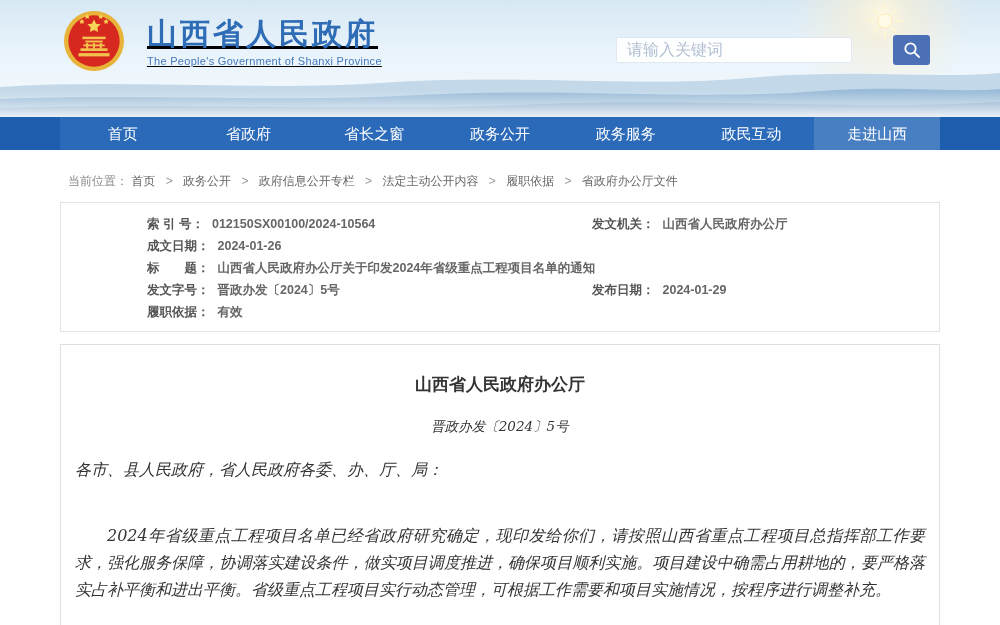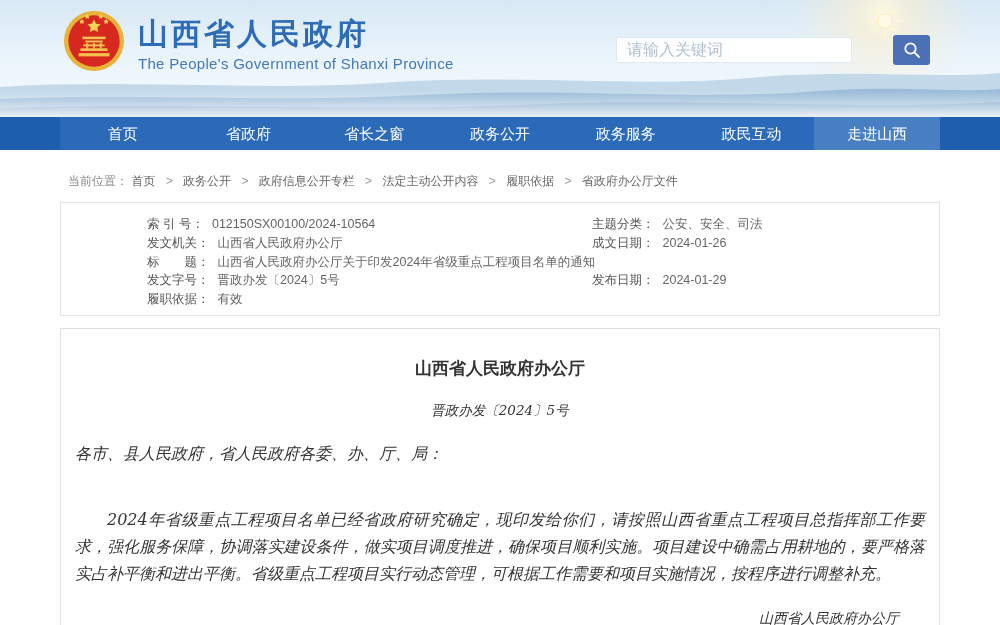--- a/index.html
+++ b/index.html
@@ -14,23 +14,23 @@
   
   .banner{position:relative; height:117px; overflow:hidden;
     background:
       radial-gradient(circle at 882px 14px, rgba(255,248,225,.95) 0, rgba(255,240,205,.55) 26px, rgba(255,240,205,0) 90px),
       linear-gradient(180deg,#d7e8f4 0%,#e7f2fa 40%,#f8fcfe 100%);}
   .banner svg.mountains{position:absolute; left:0; bottom:0; width:1000px; height:70px; display:block;}
   .fog{position:absolute; left:0; right:0; bottom:0; height:26px;
     background:linear-gradient(180deg, rgba(255,255,255,0), rgba(255,255,255,.85));}
   .sun{position:absolute; left:868px; top:4px;}
   .logo-wrap{position:absolute; left:63px; top:10px; display:flex; align-items:flex-start;}
-  .titles{margin-left:13px; padding-top:6px;}
+  .titles{margin-left:22px; padding-top:6px;text-decoration:underline;}
   .site-title{font-size:30px; font-weight:bold; color:var(--title-blue); letter-spacing:3px; line-height:36px;}
-  .site-subtitle{font-size:15px; color:#4479ba; margin-top:3px; letter-spacing:.3px;}
+  .site-subtitle{font-size:11px; color:#4479ba; margin-top:3px; letter-spacing:.3px;}
   .search-box{position:absolute; left:616px; top:37px; width:236px; height:26px;
     border:1px solid #e1e8f1; background:rgba(255,255,255,.93); border-radius:2px;
     font-size:16px; color:#333; padding:0 10px; outline:none;}
   .search-box::placeholder{color:#b4c1d3;}
   .search-btn{position:absolute; left:893px; top:35px; width:37px; height:30px;
     background:var(--search-btn); border:none; border-radius:3px; cursor:pointer;
     display:flex; align-items:center; justify-content:center;}
 
   
   .nav{height:33px; background:var(--nav-blue);}
@@ -41,23 +41,23 @@
   .nav-item.active{background:rgba(255,255,255,.14);}
 
   
   .breadcrumb{padding:23px 0 12px 68px; font-size:12px; color:#666;}
   .bc-prefix{color:#888;}
   .breadcrumb a{color:#666; text-decoration:none; cursor:pointer;}
   .bc-sep{color:#999; font-style:normal; margin:0 7px;}
 
   
   .meta-panel{margin:0 60px; border:1px solid #e3e3e3;
-    padding:10px 20px 8px 86px; height:114px;
+    padding:10px 20px 8px 86px; height:130px;
     display:grid; grid-template-columns:445px 1fr; align-content:start;
-    font-size:12.5px; color:var(--text-meta);}
+    font-size:12.5px; color:var(--text-meta);font-weight:bold;}
   .meta-cell{line-height:22px; white-space:nowrap; overflow:hidden;}
   .meta-cell.full{grid-column:1 / -1;}
   .meta-label{color:#555; margin-right:8px;}
 
   
   .doc-panel{margin:12px 60px 0; border:1px solid #e0e0e0; background:#fff;
     height:320px; padding:22px 10px 18px;}
   .doc-title{text-align:center; font-size:17px; font-weight:bold; color:var(--text-dark);
     line-height:35px;}
   .doc-number{text-align:center; margin-top:16px; font-size:13.5px; color:#333;
@@ -155,23 +155,20 @@
   <a>履职依据</a>
   <i class="bc-sep">&gt;</i>
   <a>省政府办公厅文件</a>
 </div>
 
 <div class="meta-panel">
   <div class="meta-cell">
     <span class="meta-label">索 引 号：</span><span>012150SX00100/2024-10564</span>
   </div>
   <div class="meta-cell">
-    <span class="meta-label">主题分类：</span><span>公安、安全、司法</span>
-  </div>
-  <div class="meta-cell">
     <span class="meta-label">发文机关：</span><span>山西省人民政府办公厅</span>
   </div>
   <div class="meta-cell">
     <span class="meta-label">成文日期：</span><span>2024-01-26</span>
   </div>
   <div class="meta-cell full">
     <span class="meta-label">标　　题：</span><span>山西省人民政府办公厅关于印发2024年省级重点工程项目名单的通知</span>
   </div>
   <div class="meta-cell">
     <span class="meta-label">发文字号：</span><span>晋政办发〔2024〕5号</span>

